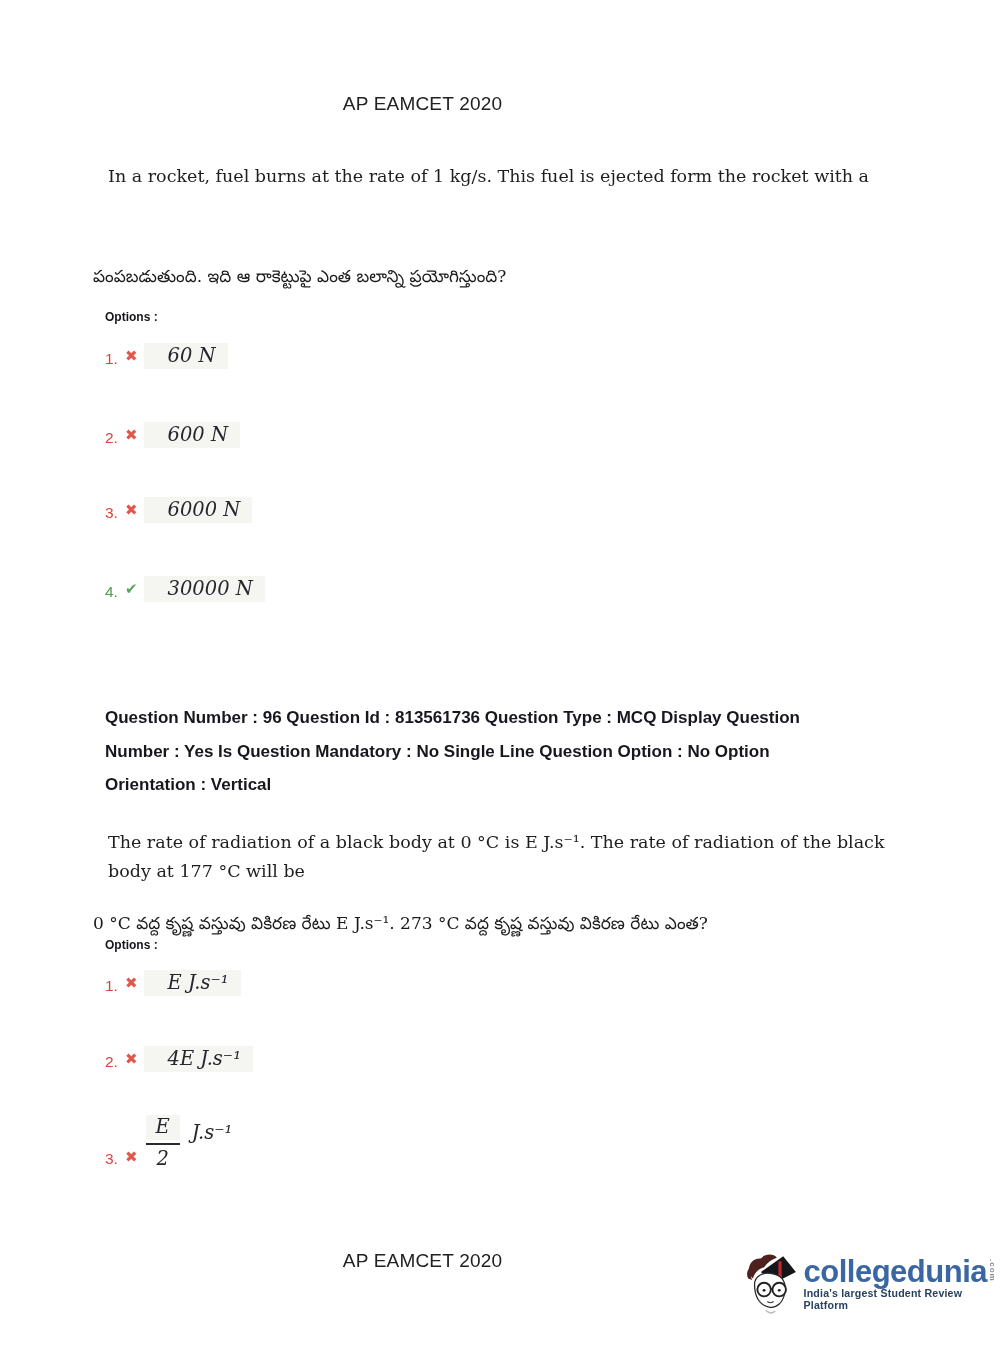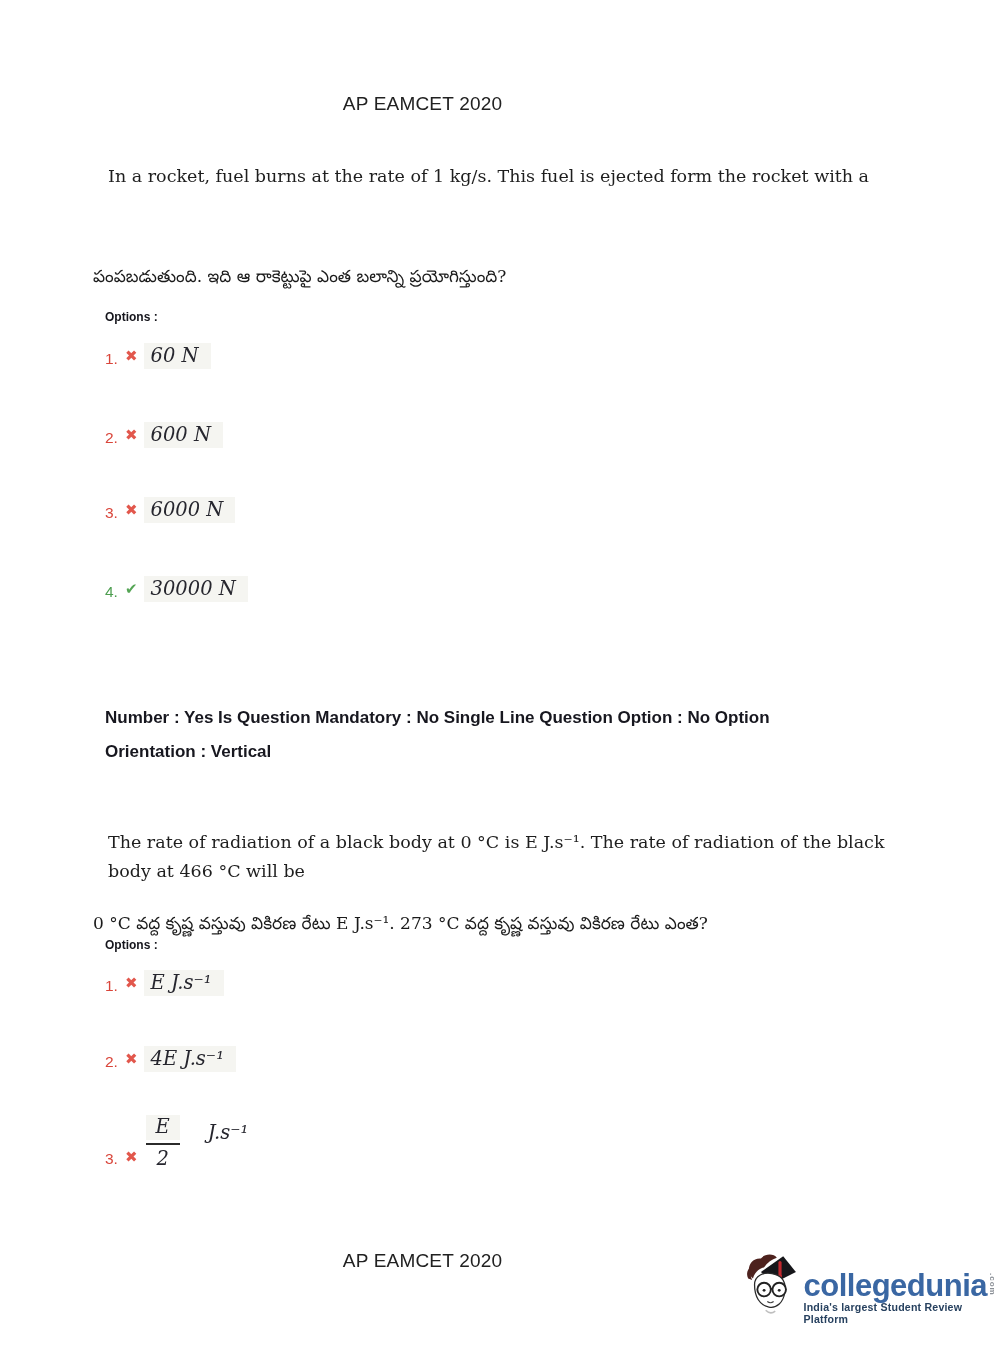--- a/index.html
+++ b/index.html
@@ -18,36 +18,36 @@
   .options-label { font-size:12px; font-weight:bold; color:#15151c; }
   .opt-row { display:flex; align-items:flex-start; }
   .opt-num { font-size:15.5px; margin-top:7px; }
   .opt-num.wrong { color:#d9453a; }
   .opt-num.correct { color:#4d9e50; }
   .opt-icon { font-size:15px; margin:4px 6px 0 7px; }
   .opt-icon.wrong { color:#e2574c; }
   .opt-icon.correct { color:#55a555; }
   .opt-value {
     font-family:"DejaVu Serif", serif; font-style:italic; font-size:19.5px;
-    color:#26262e; background:#f5f5f1; padding:1px 12px 2px 7px; white-space:nowrap;
+    color:#26262e; background:#f5f5f1; padding:1px 12px 2px 24px; white-space:nowrap;
   }
   .meta { font-size:17px; font-weight:bold; color:#17171f; }
   .meta .line { line-height:33.5px; white-space:nowrap; }
   
   .frac-row { display:flex; align-items:flex-end; }
   .frac { display:inline-flex; flex-direction:column; align-items:center;
           font-family:"DejaVu Serif", serif; font-style:italic; font-size:19.5px; color:#26262e; }
   .frac .num { background:#f5f5f1; padding:0 10px 2px 10px; }
   .frac .bar { width:34px; border-top:2px solid #2b2b2b; margin:3px 0 2px 0; }
   .frac .den { padding:0 6px; }
   .frac-suffix { font-family:"DejaVu Serif", serif; font-style:italic; font-size:19.5px;
-                 color:#26262e; margin:0 0 26px 28px; white-space:nowrap; }
+                 color:#26262e; margin:0 0 26px 12px; white-space:nowrap; }
   .frac-mark { display:flex; align-items:flex-end; margin-bottom:2px; }
   
-  .logo { display:flex; align-items:flex-end; }
+  .logo { display:flex; align-items:center; }
   .logo-textcol { margin-left:6px; }
   .logo-wordrow { display:flex; align-items:flex-start; }
   .logo-brand { font-size:31px; font-weight:bold; color:#3a67a3; letter-spacing:-0.5px; line-height:30px; }
   .logo-tld { writing-mode:vertical-rl; font-size:8px; font-weight:bold; color:#8a8f96; letter-spacing:1px; margin:2px 0 0 1px; }
   .logo-tagline { font-size:10.6px; font-weight:bold; color:#27415f; letter-spacing:.2px; }
 </style>
 </head>
 <body>
 
 <div class="page">
@@ -80,27 +80,28 @@
     <span class="opt-value">6000 N</span>
   </div>
 
   <div class="abs opt-row" style="left:105px; top:576px;">
     <span class="opt-num correct">4.</span>
     <span class="opt-icon correct">✔</span>
     <span class="opt-value">30000 N</span>
   </div>
 
   <div class="abs meta" style="left:105px; top:701px;">
+    <div class="line">Question Number : 96 Question Id : 813561736 Question Type : MCQ Display Question</div>
     <div class="line">Number : Yes Is Question Mandatory : No Single Line Question Option : No Option</div>
     <div class="line">Orientation : Vertical</div>
   </div>
 
   <div class="abs q-en" style="left:108px; top:804px;">
     <div class="line">The rate of radiation of a black body at 0 °C is E J.s⁻¹. The rate of radiation of the black</div>
-    <div class="line">body at 466 °C will be</div>
+    <div class="line">body at 177 °C will be</div>
   </div>
 
   <div class="abs q-te" style="left:93px; top:888px;margin-top:25px;">0 °C వద్ద కృష్ణ వస్తువు వికిరణ రేటు  E J.s⁻¹. 273 °C వద్ద కృష్ణ వస్తువు వికిరణ రేటు ఎంత?</div>
 
   <div class="abs options-label" style="left:105px; top:938px;">Options :</div>
 
   <div class="abs opt-row" style="left:105px; top:970px;">
     <span class="opt-num wrong">1.</span>
     <span class="opt-icon wrong">✖</span>
     <span class="opt-value">E  J.s⁻¹</span>

